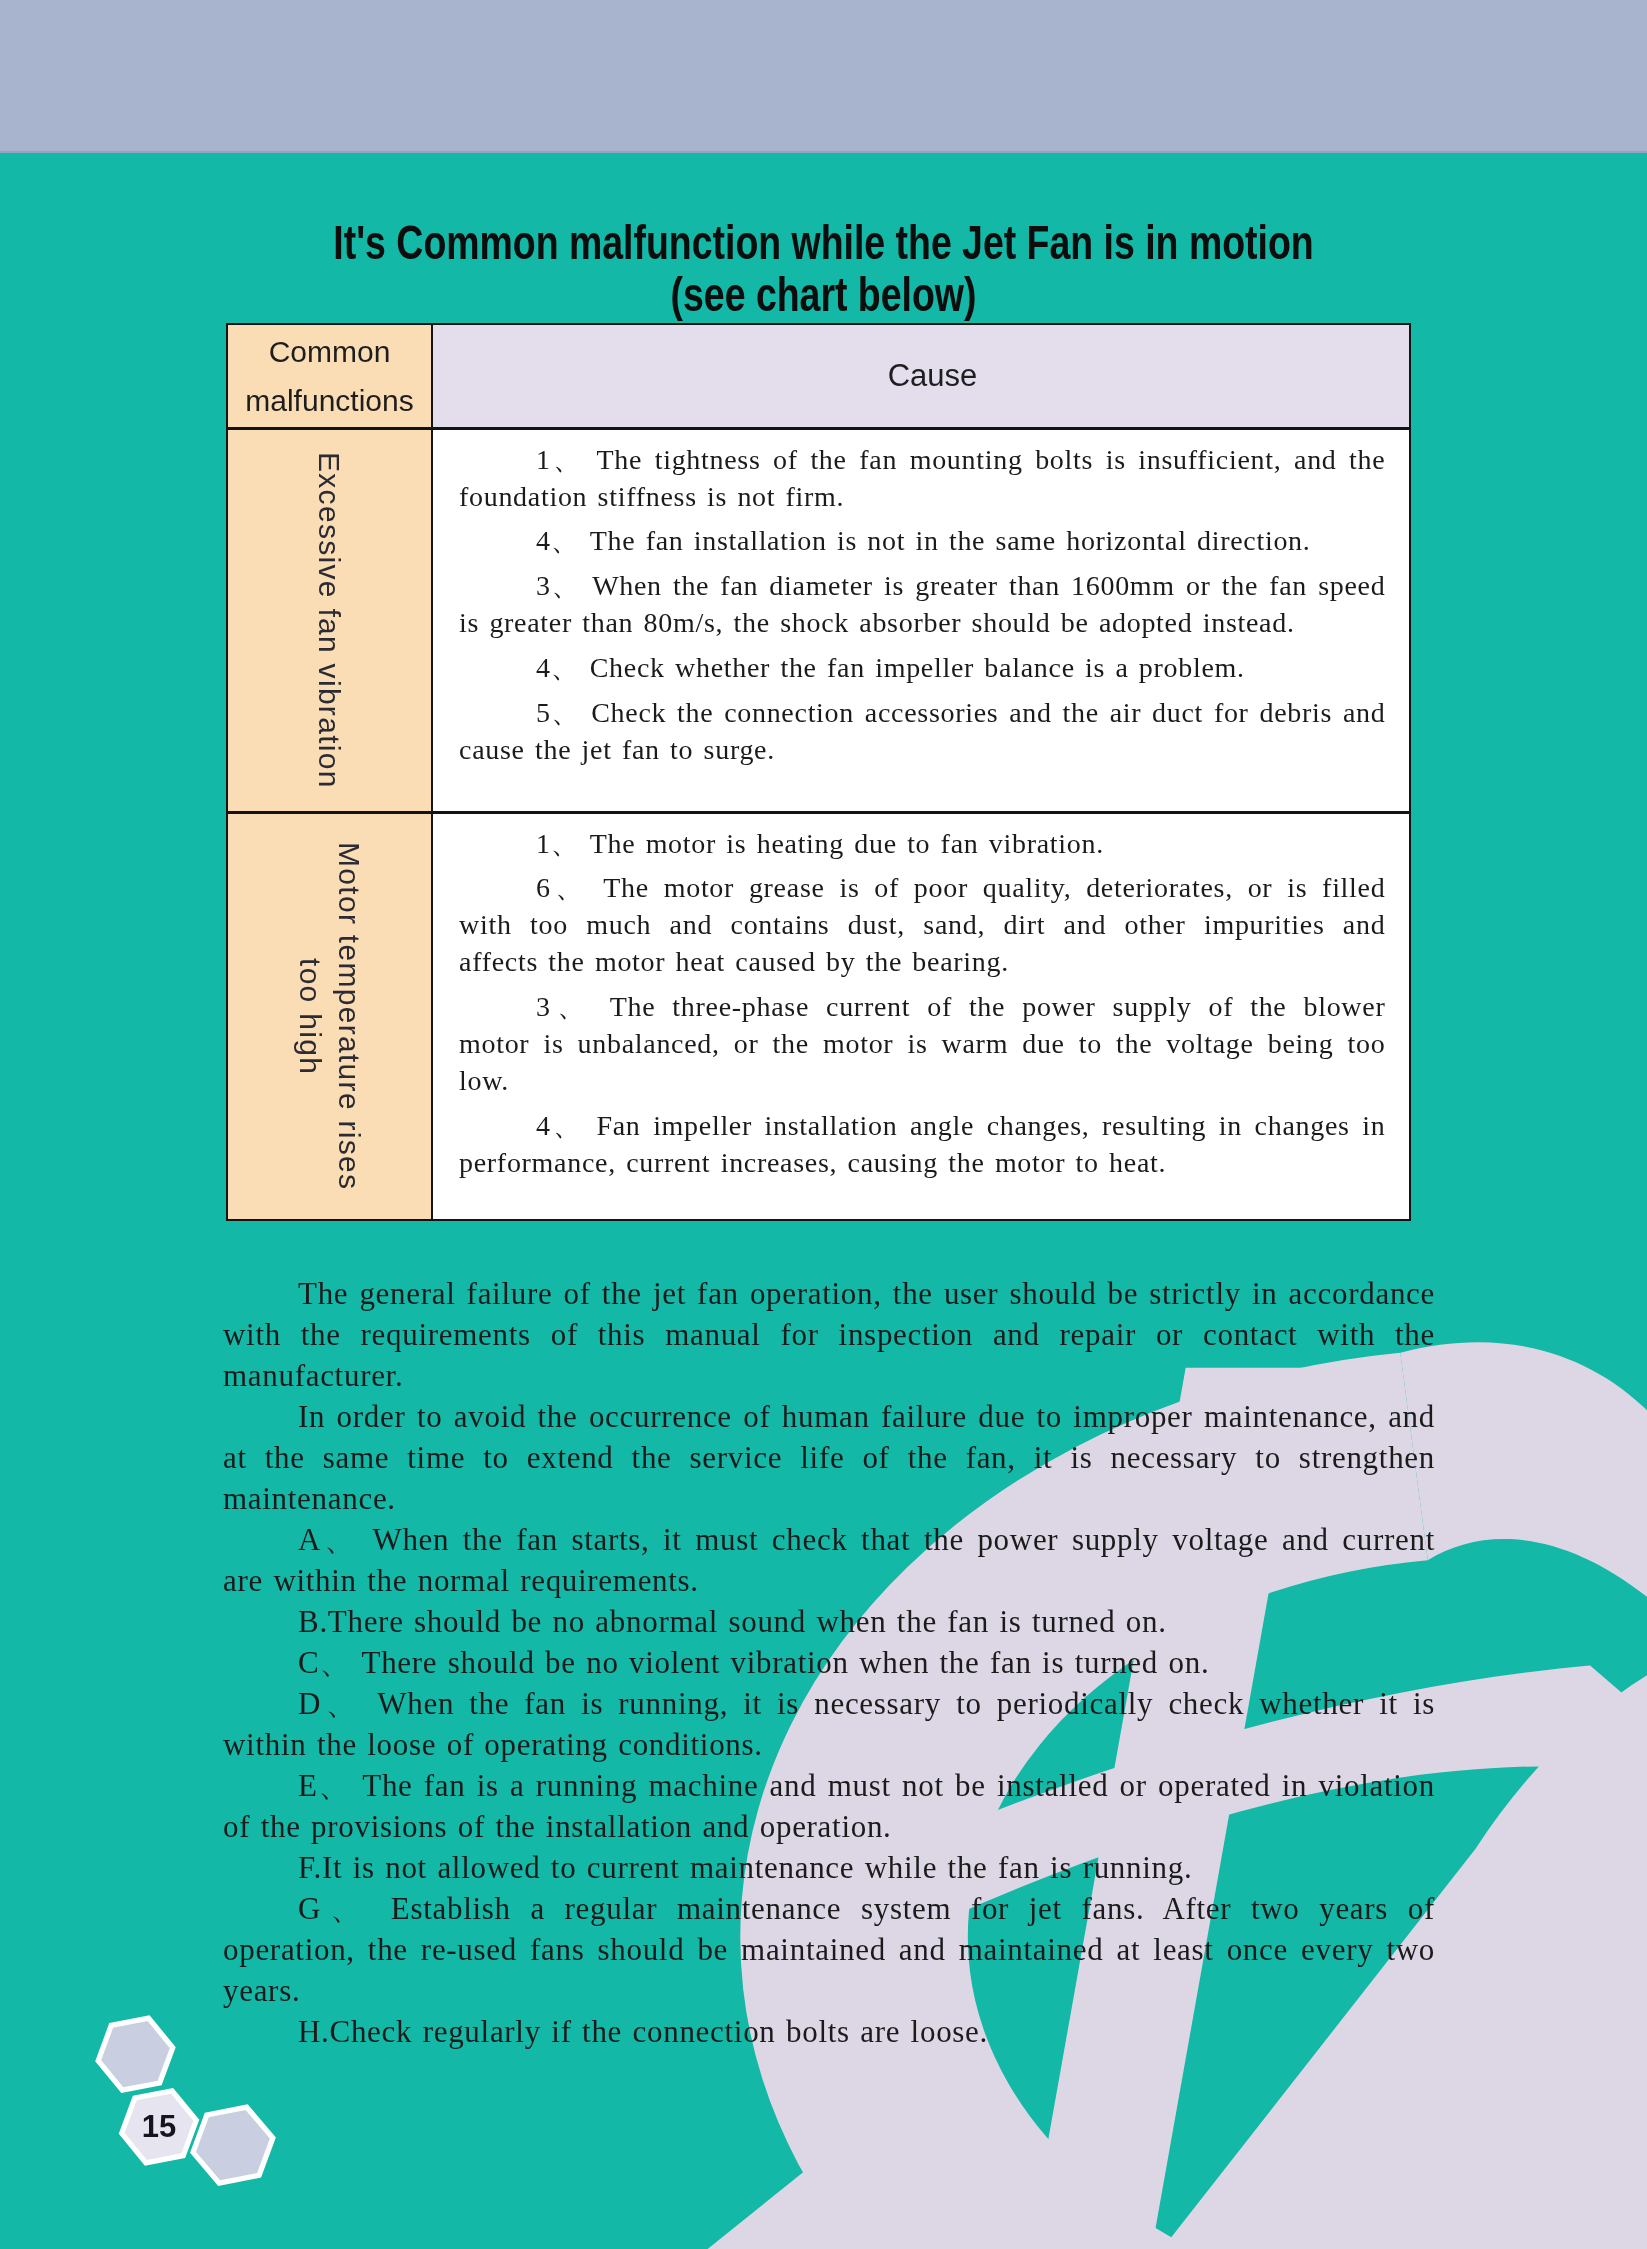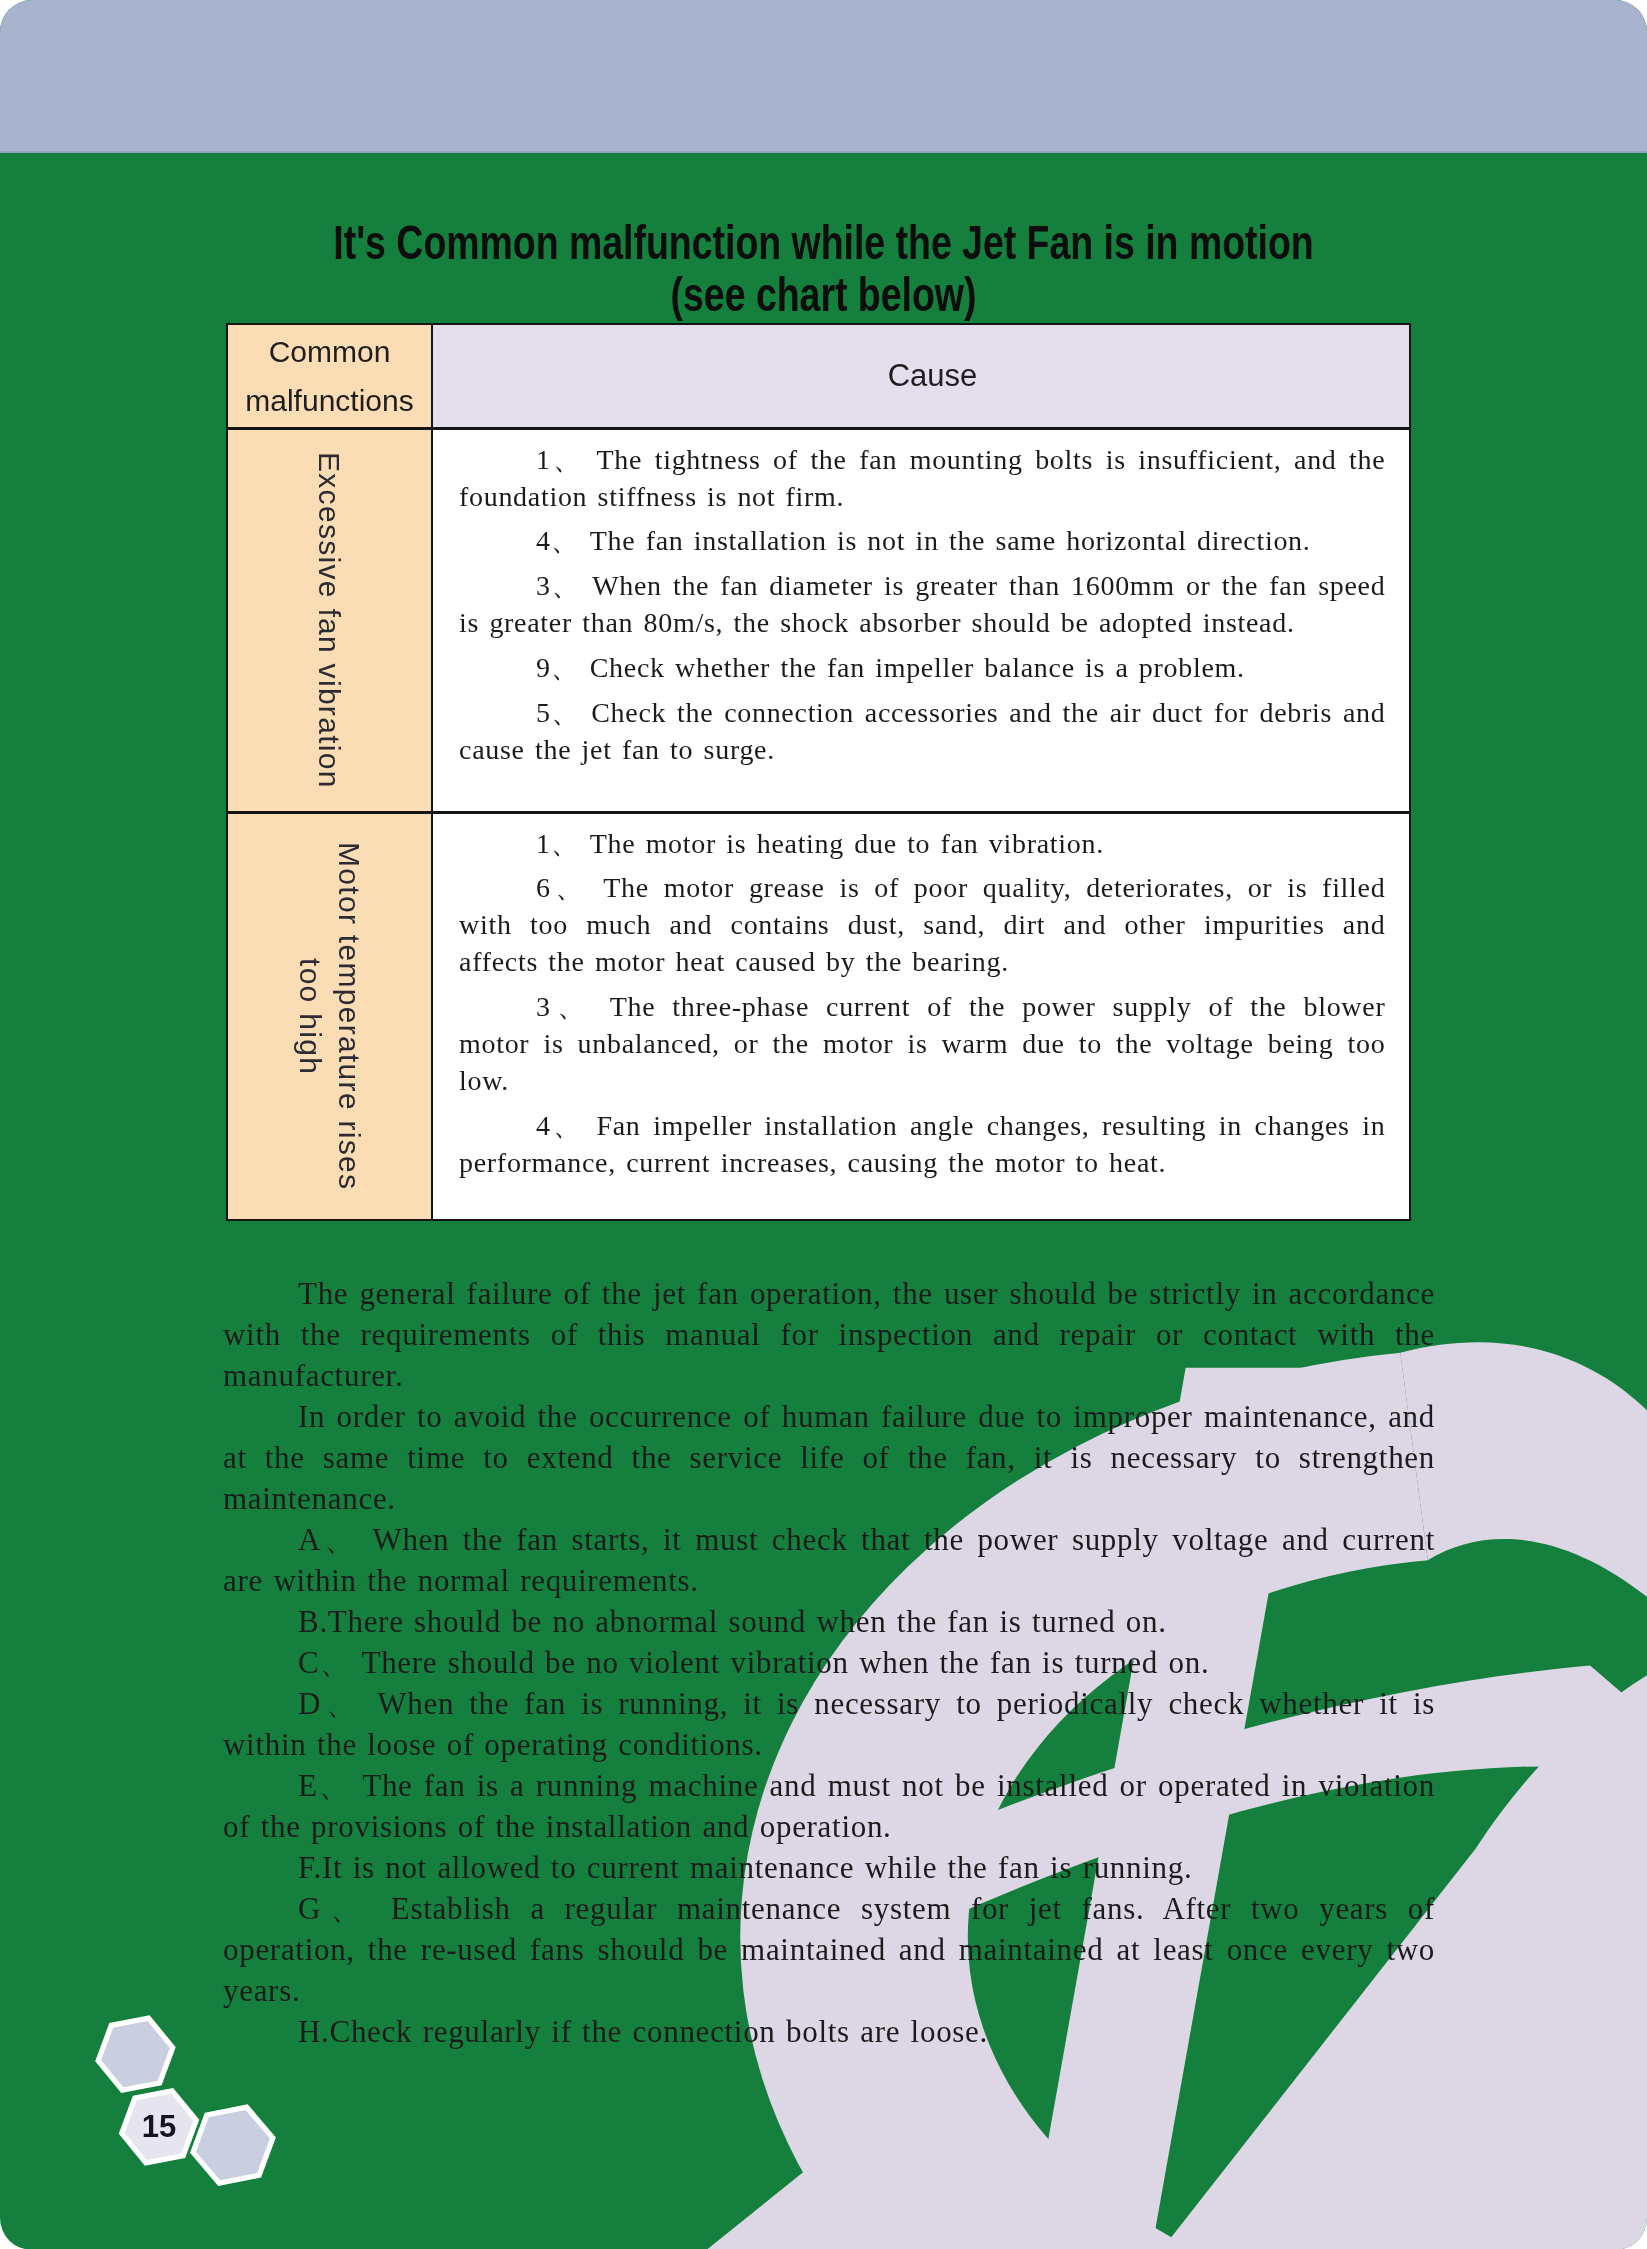--- a/index.html
+++ b/index.html
@@ -1,23 +1,22 @@
 <!DOCTYPE html>
 <html style="--header_band: #a8b4ce; --malfunction_cell: #fbddb5; --cause_header_cell: #e3ddec; --watermark: #ddd7e5; --hexagon_dark: #cacee1; --hexagon_light: #e5e4ef;font-size:10.5px"><head>
 <meta charset="utf-8">
 <style>
   html,body { margin:0; padding:0; background:#ffffff; }
   .page {
     position:relative;
     width:1647px; height:2250px;
-    background:#15803d;
+    background:#14b8a6;
     overflow:hidden;
     font-family:"Liberation Serif", serif;
     color:#1b1b1b;
-    border-radius:32px;
   }
   .watermark-svg {
     position:absolute; left:0; top:0; width:1647px; height:2250px;
     z-index:0;
   }
   .top-band {
     position:absolute; left:0; top:0; width:1647px; height:151px;
     background:var(--header_band,#a8b4ce);
     border-bottom:2.6px solid #94a3c2;
     z-index:1;
@@ -157,21 +156,21 @@
     <div class="trow row-1">
       <div class="cell-label">
         <div class="vlabel">
           <div>Excessive fan vibration</div>
         </div>
       </div>
       <div class="cell-causes">
         <div class="cause">1、 The tightness of the fan mounting bolts is insufficient, and the foundation stiffness is not firm.</div>
         <div class="cause">4、 The fan installation is not in the same horizontal direction.</div>
         <div class="cause">3、 When the fan diameter is greater than 1600mm or the fan speed is greater than 80m/s, the shock absorber should be adopted instead.</div>
-        <div class="cause">9、 Check whether the fan impeller balance is a problem.</div>
+        <div class="cause">4、 Check whether the fan impeller balance is a problem.</div>
         <div class="cause">5、 Check the connection accessories and the air duct for debris and cause the jet fan to surge.</div>
       </div>
     </div>
 
     <div class="trow row-2">
       <div class="cell-label">
         <div class="vlabel">
           <div>Motor temperature rises</div>
           <div>too high</div>
         </div>

